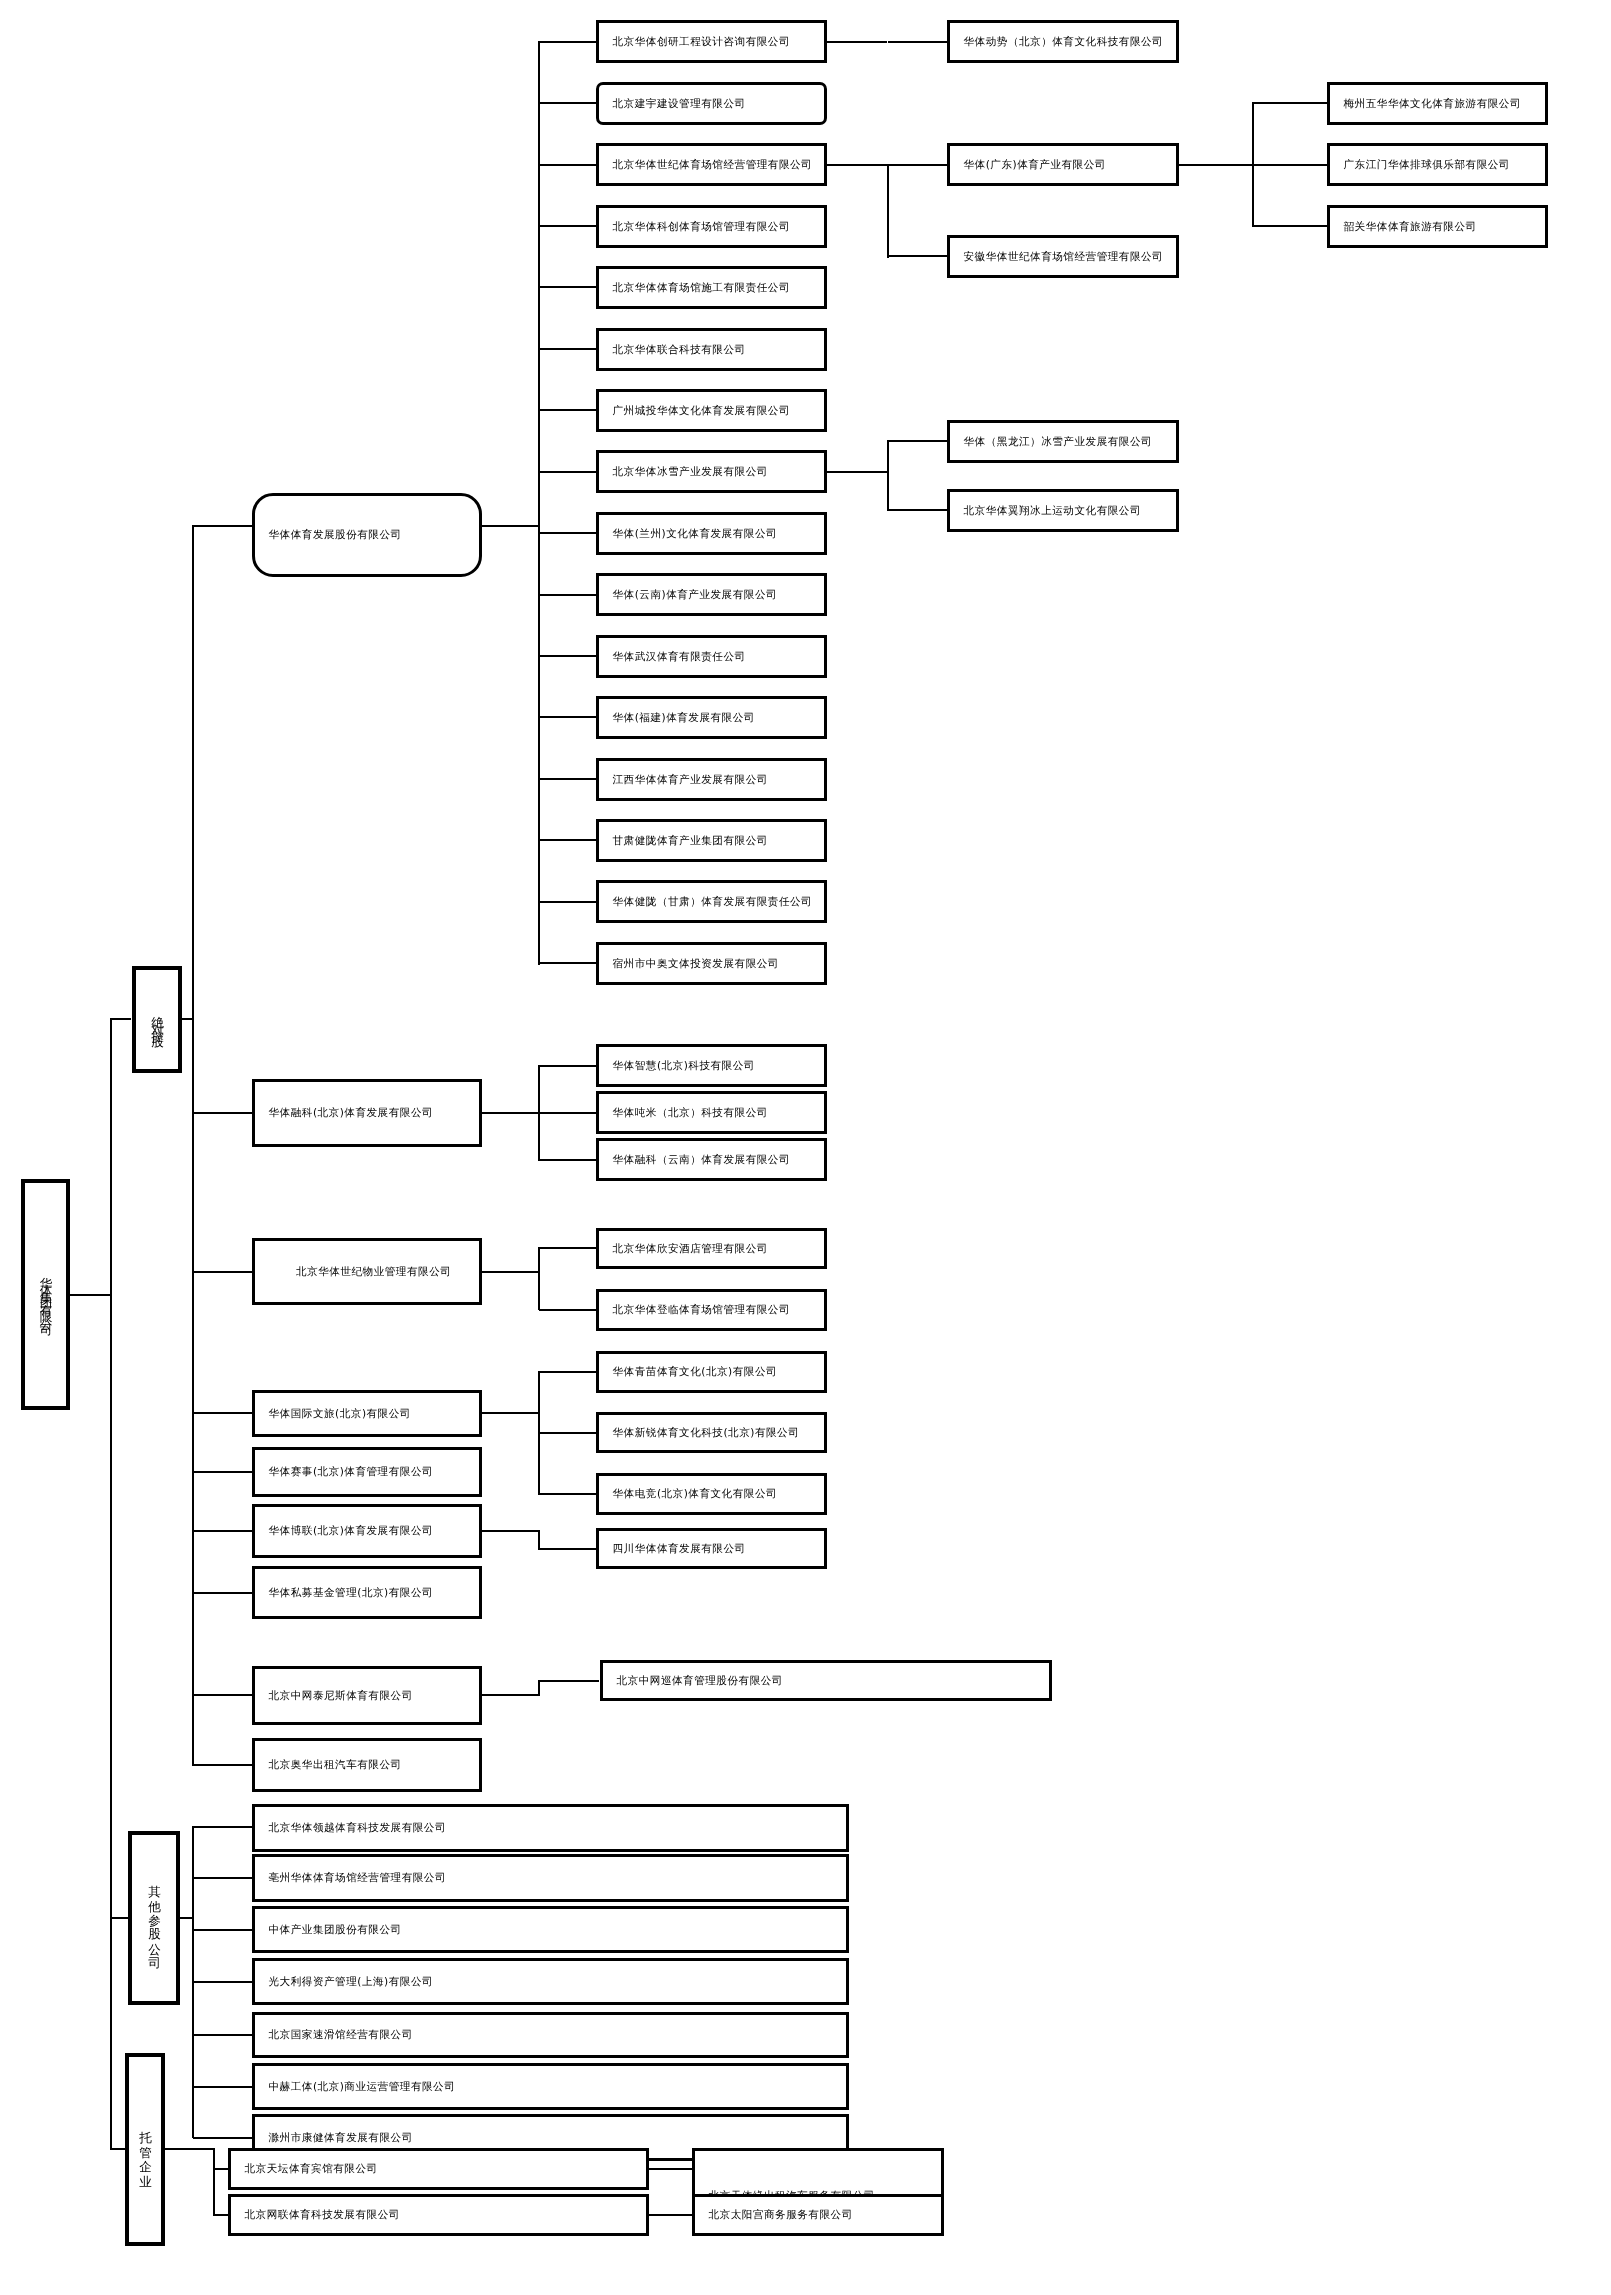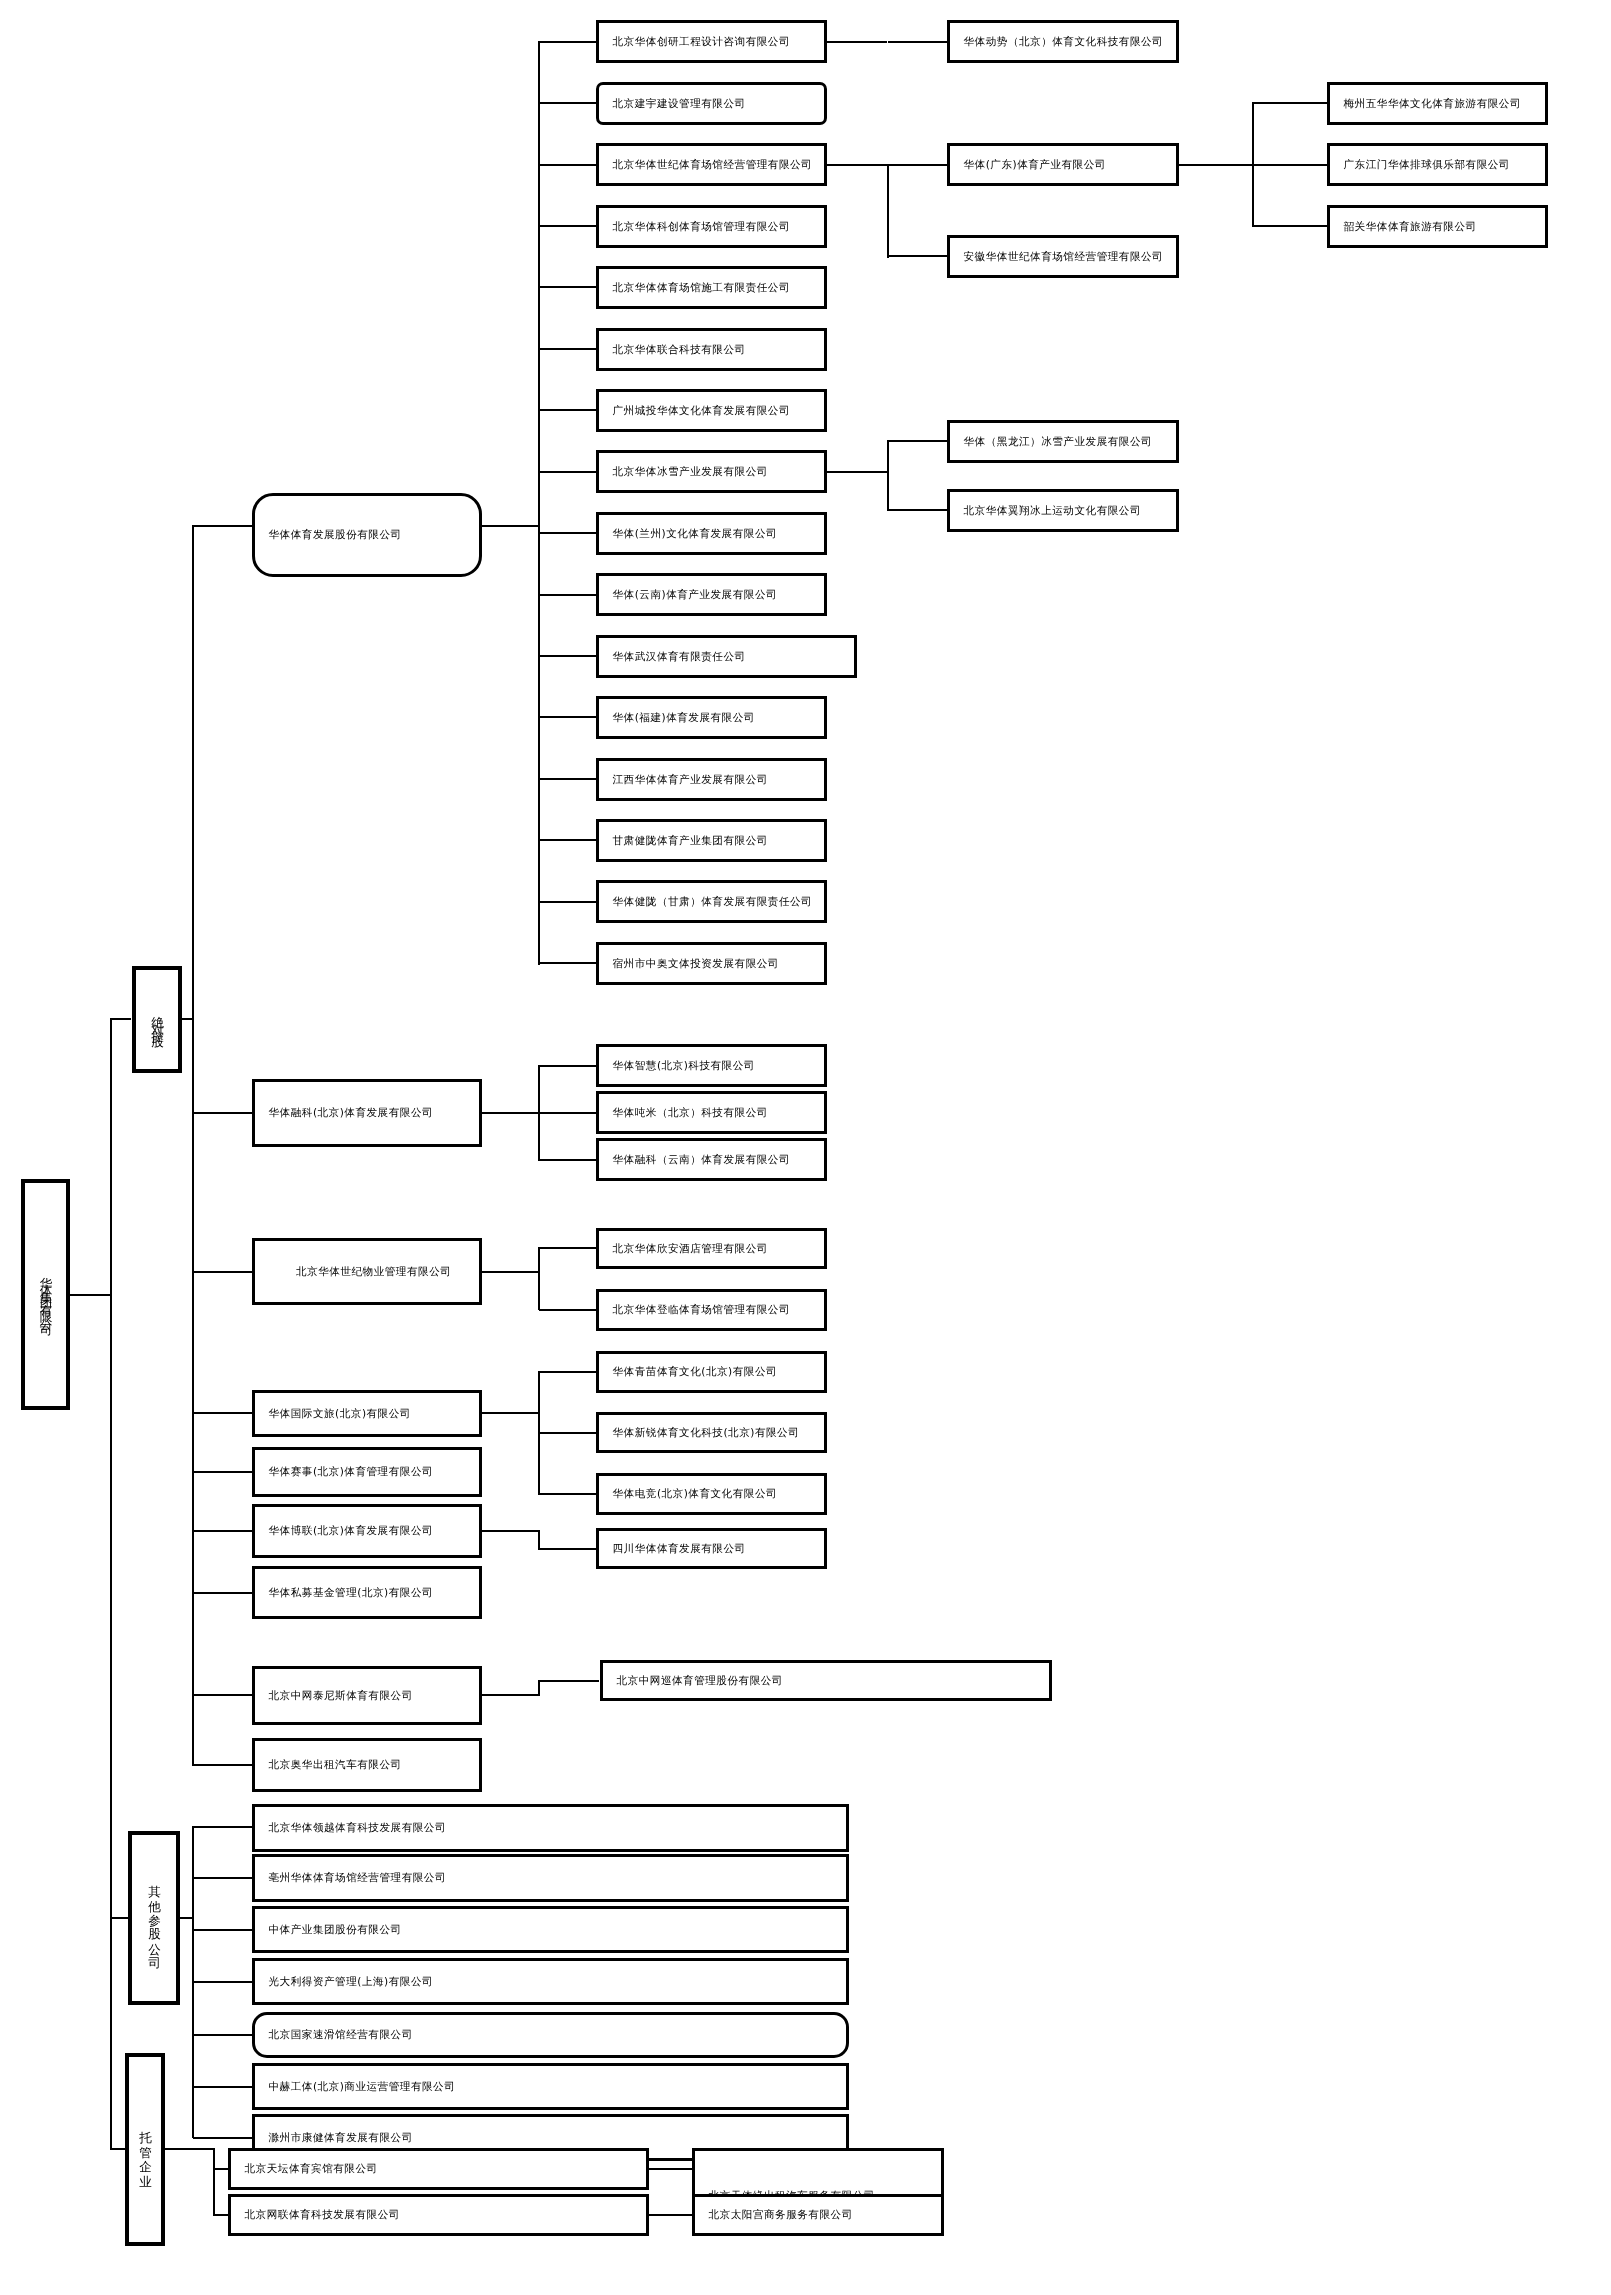--- a/index.html
+++ b/index.html
@@ -107,21 +107,21 @@
     </div>
     <div class="node" style="left: 596px; top: 450px; width: 231px; height: 43px; border-color: rgb(0, 0, 0);">
       <span class="lbl">北京华体冰雪产业发展有限公司</span>
     </div>
     <div class="node" style="left: 596px; top: 512px; width: 231px; height: 43px; border-color: rgb(0, 0, 0);">
       <span class="lbl">华体(兰州)文化体育发展有限公司</span>
     </div>
     <div class="node" style="left: 596px; top: 573px; width: 231px; height: 43px; border-color: rgb(0, 0, 0);">
       <span class="lbl">华体(云南)体育产业发展有限公司</span>
     </div>
-    <div class="node" style="left: 596px; top: 635px; width: 261px; height: 43px; border-color: rgb(0, 0, 0); text-align: right;">
+    <div class="node" style="left: 596px; top: 635px; width: 231px; height: 43px; border-color: rgb(0, 0, 0); text-align: right;">
       <span class="lbl">华体武汉体育有限责任公司</span>
     </div>
     <div class="node" style="left: 596px; top: 696px; width: 231px; height: 43px; border-color: rgb(0, 0, 0);">
       <span class="lbl">华体(福建)体育发展有限公司</span>
     </div>
     <div class="node" style="left: 596px; top: 758px; width: 231px; height: 43px; border-color: rgb(0, 0, 0);">
       <span class="lbl">江西华体体育产业发展有限公司</span>
     </div>
     <div class="node" style="left: 596px; top: 819px; width: 231px; height: 43px; border-color: rgb(0, 0, 0);">
       <span class="lbl">甘肃健陇体育产业集团有限公司</span>
@@ -191,21 +191,21 @@
     </div>
     <div class="node" style="left: 252px; top: 1854px; width: 597px; height: 48px; border-color: rgb(0, 0, 0);">
       <span class="lbl">亳州华体体育场馆经营管理有限公司</span>
     </div>
     <div class="node" style="left: 252px; top: 1906px; width: 597px; height: 47px; border-color: rgb(0, 0, 0);">
       <span class="lbl">中体产业集团股份有限公司</span>
     </div>
     <div class="node" style="left: 252px; top: 1958px; width: 597px; height: 47px; border-color: rgb(0, 0, 0);">
       <span class="lbl">光大利得资产管理(上海)有限公司</span>
     </div>
-    <div class="node" style="left: 252px; top: 2012px; width: 597px; height: 46px; border-color: rgb(0, 0, 0); border-radius: 15px;">
+    <div class="node" style="left: 252px; top: 2012px; width: 597px; height: 46px; border-color: rgb(0, 0, 0);">
       <span class="lbl">北京国家速滑馆经营有限公司</span>
     </div>
     <div class="node" style="left: 252px; top: 2063px; width: 597px; height: 47px; border-color: rgb(0, 0, 0);">
       <span class="lbl">中赫工体(北京)商业运营管理有限公司</span>
     </div>
     <div class="node" style="left: 252px; top: 2114px; width: 597px; height: 47px; border-color: rgb(0, 0, 0);">
       <span class="lbl">滁州市康健体育发展有限公司</span>
     </div>
     <div class="node" style="left: 228px; top: 2148px; width: 421px; height: 42px; border-color: rgb(0, 0, 0);">
       <span class="lbl">北京天坛体育宾馆有限公司</span>

